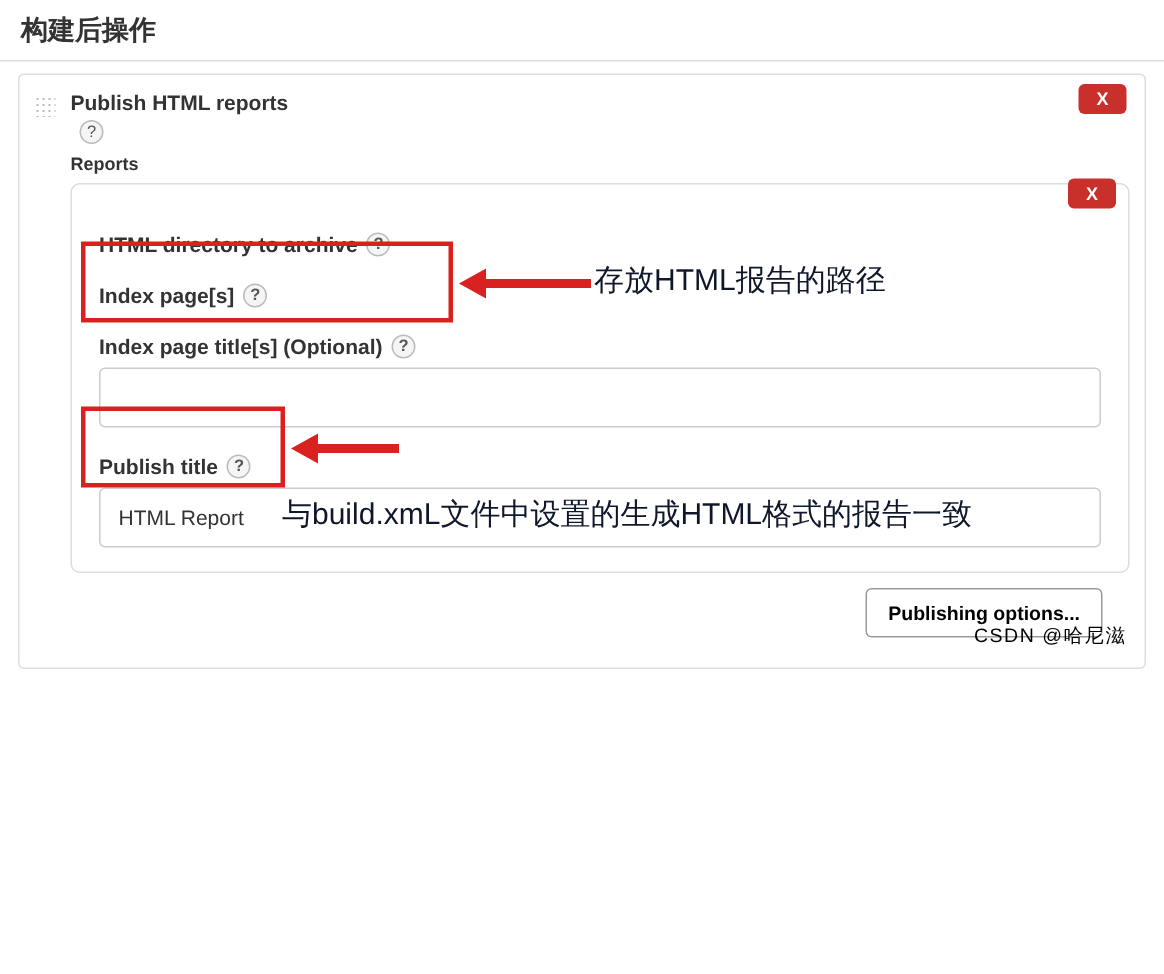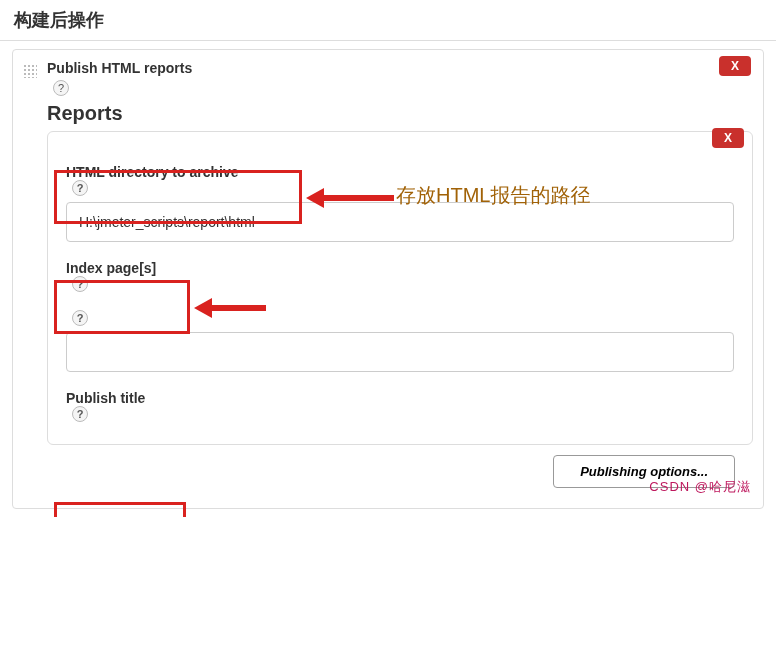--- a/index.html
+++ b/index.html
@@ -49,21 +49,21 @@
     height: 16px;
     border: 1px solid #bbb;
     border-radius: 50%;
     font-size: 11px;
     color: #555;
     background: #f5f5f5;
     margin-left: 6px;
   }
   .reports-label {
     font-weight: bold;
-    font-size: 20px;
+    font-size: 12px;
     margin: 6px 0 6px 24px;
   }
   .delete-btn {
     position: absolute;
     top: 6px;
     right: 12px;
     background: #c9302c;
     color: #fff;
     font-weight: bold;
     font-size: 12px;
@@ -76,22 +76,21 @@
     border: 1px solid #ddd;
     border-radius: 6px;
     padding: 14px 18px 16px 18px;
     position: relative;
   }
   .field-label {
     font-weight: bold;
     font-size: 14px;
     margin: 18px 0 6px 0;
     display: flex;
-    align-items: flex-start;
-    flex-direction: column;
+    align-items: flex-end;
   }
   .field-label:first-child { margin-top: 4px; }
   .text-input {
     width: 100%;
     height: 40px;
     border: 1px solid #ccc;
     border-radius: 4px;
     padding: 0 12px;
     font-size: 14px;
     color: #333;
@@ -111,47 +110,46 @@
     height: 6px;
     background: #d9221f;
   }
   .arrow-head {
     width: 0; height: 0;
     border-top: 10px solid transparent;
     border-bottom: 10px solid transparent;
     border-right: 18px solid #d9221f;
   }
   .ann-text {
-    color: #a16207;
+    color: #0f172a;
     font-size: 20px;
     position: absolute;
     white-space: nowrap;
     pointer-events: none;
   }
   .footer {
     display: flex;
     justify-content: flex-end;
     align-items: center;
     padding: 10px 18px;
   }
   .pub-opts-btn {
     border: 1px solid #999;
     border-radius: 4px;
-    padding: 8px 26px;
+    padding: 8px 14px;
     font-size: 13px;
     font-weight: bold;
     background: #fff;
     cursor: pointer;
-    font-style: italic;
   }
   .watermark {
     position: absolute;
     right: 12px;
     bottom: 12px;
-    color: #be185d;
+    color: #000000;
     font-size: 13px;
     letter-spacing: 1px;
     pointer-events: none;
   }
 </style>
 </head>
 <body>
 
 <div class="section-title">构建后操作</div>
 
@@ -167,53 +165,55 @@
   </div>
   <div class="reports-label">Reports</div>
 
   <div class="inner">
     <div class="delete-btn" style="top:-4px; right:8px;">X</div>
 
     <div class="field-label">
       <span>HTML directory to archive</span>
       <span class="help">?</span>
     </div>
-    <input class="text-input" type="text" value="H:\jmeter_scripts\report\html" style="">
 
     <div class="field-label">
       <span>Index page[s]</span>
       <span class="help">?</span>
     </div>
 
     <div class="field-label">
+      <span>Index page title[s] (Optional)</span>
       <span class="help">?</span>
     </div>
     <input class="text-input" type="text" value="" style="">
 
     <div class="field-label">
       <span>Publish title</span>
       <span class="help">?</span>
     </div>
+    <input class="text-input" type="text" value="HTML Report" style="">
 
     
     <div class="highlight-red" style="left:6px; top:38px; width:248px; height:54px;"></div>
     <div class="highlight-red" style="left:6px; top:148px; width:136px; height:54px;"></div>
     <div class="highlight-red" style="left:6px; top:370px; width:132px; height:54px;"></div>
 
     
     <div class="arrow-wrap" style="left:258px; top:56px;">
       <div class="arrow-head"></div>
         <div class="arrow-line" style="width:70px;"></div>
     </div>
     <div class="ann-text" style="left:348px; top:50px;">存放HTML报告的路径</div>
 
     <div class="arrow-wrap" style="left:146px; top:166px;">
       <div class="arrow-head"></div>
         <div class="arrow-line" style="width:54px;"></div>
     </div>
+    <div class="ann-text" style="left:140px; top:206px;">与build.xmL文件中设置的生成HTML格式的报告一致</div>
 
     <div class="arrow-wrap" style="left:142px; top:390px;">
       <div class="arrow-head"></div>
         <div class="arrow-line" style="width:78px;"></div>
     </div>
   </div>
 
   <div class="footer">
     <button class="pub-opts-btn">Publishing options...</button>
   </div>

